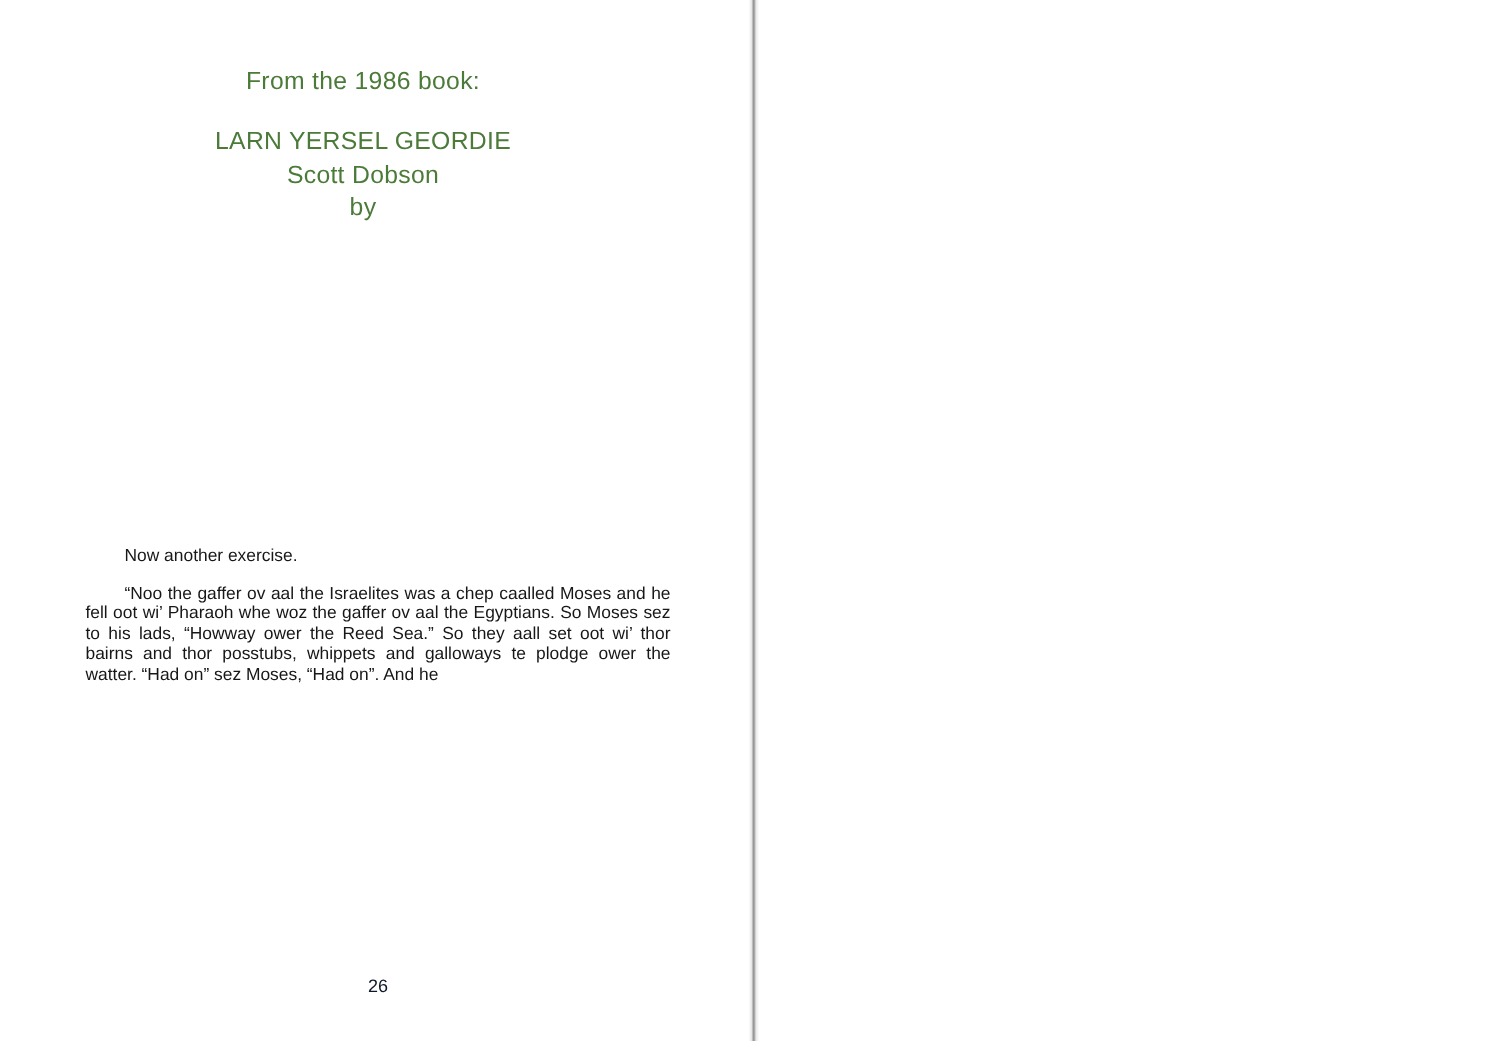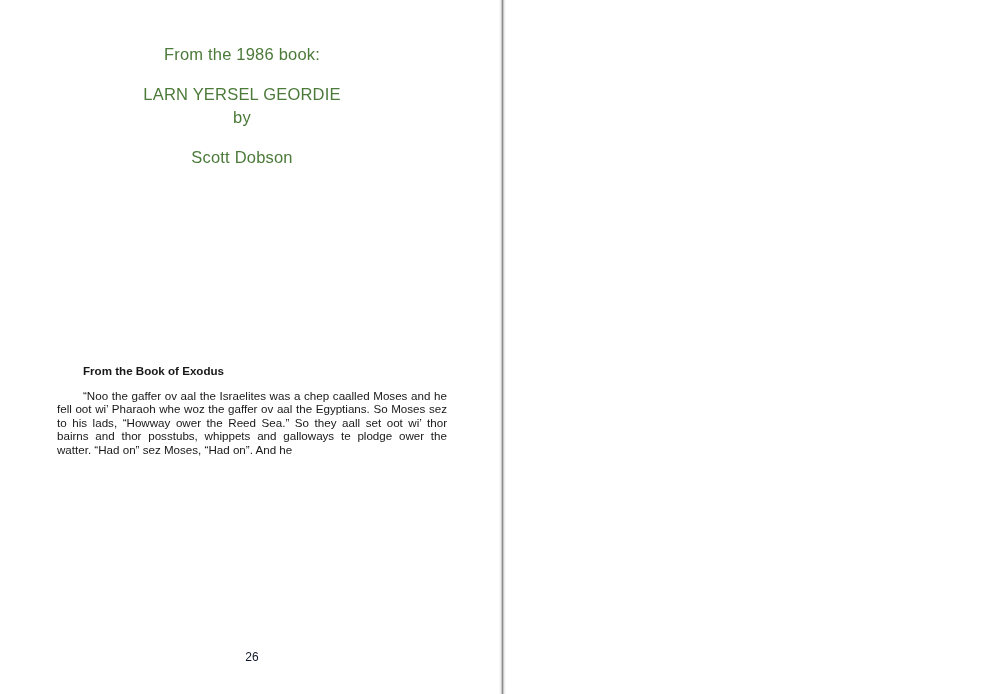--- a/index.html
+++ b/index.html
@@ -102,26 +102,26 @@
 </head>
 <body>
 
 <div id="spread">
 
   <div class="page" id="page-left">
 
     <div class="title-block">
       <div class="title-line l1">From the 1986 book:</div>
       <div class="title-line l2">LARN YERSEL GEORDIE</div>
+      <div class="title-line l4">Scott Dobson</div>
       <div class="title-line l3">by</div>
-      <div class="title-line l4">Scott Dobson</div>
     </div>
 
     <div class="col" id="left-col">
-      <p class="subhead">From the Book of Exodus</p>
+      <p>Now another exercise.</p>
       <p class="last">“Noo the gaffer ov aal the Israelites was a chep caalled Moses and he fell oot wi’ Pharaoh whe woz the gaffer ov aal the Egyptians. So Moses sez to his lads, “Howway ower the Reed Sea.” So they aall set oot wi’ thor bairns and thor posstubs, whippets and galloways te plodge ower the watter. “Had on” sez Moses, “Had on”. And he</p>
     </div>
 
     <div class="folio" id="folio-left">26</div>
   </div>
 
   <div id="gutter"></div>
 
   <div class="page" id="page-right">
 

